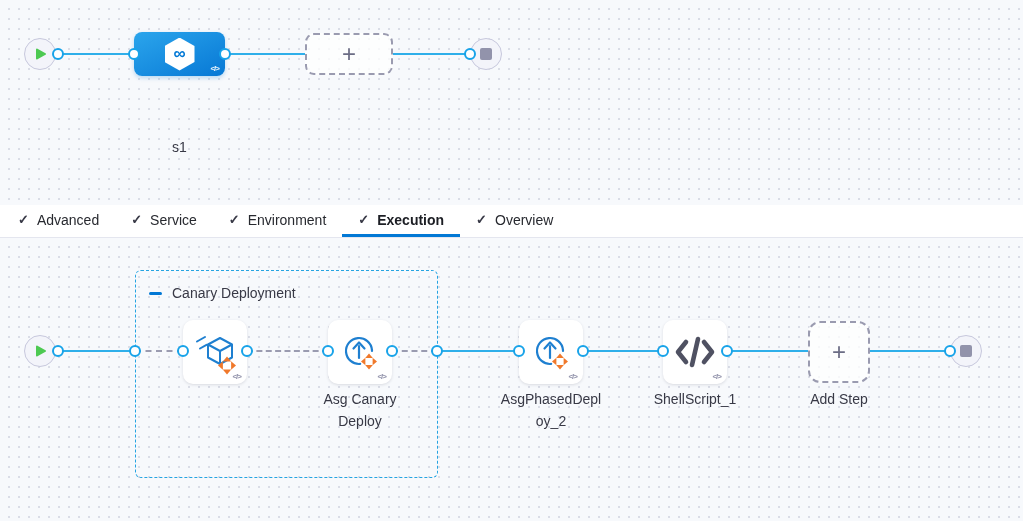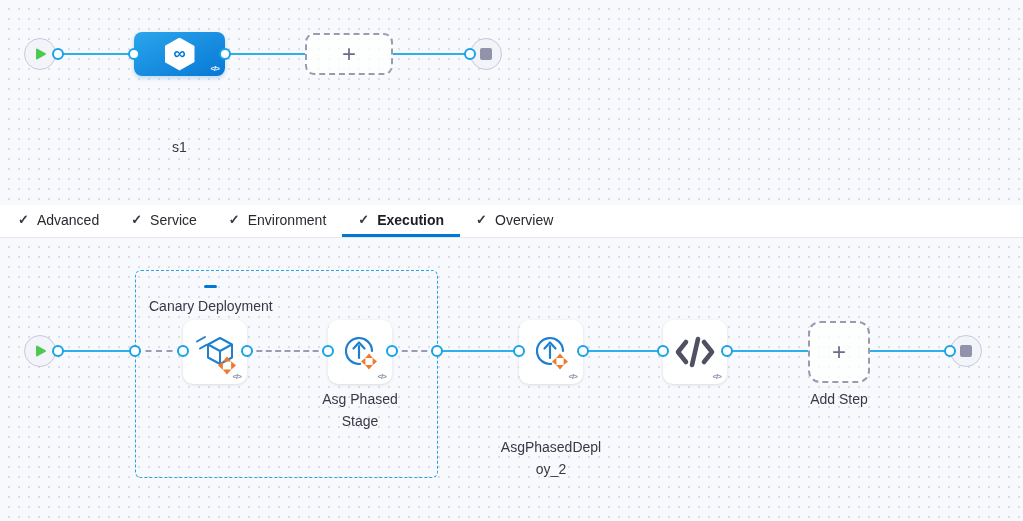--- a/index.html
+++ b/index.html
@@ -62,21 +62,21 @@
     cursor:pointer; border-bottom:3px solid transparent; }
   .tab .check { color:#383946; font-size:13px; font-weight:bold; }
   .tab .tab-label { color:#27292f; font-size:14px; }
   .tab.active { border-bottom-color:#0278d5; }
   .tab.active .tab-label { font-weight:bold; color:#1c1e24; }
 
   
   .step-group { position:absolute; left:135px; top:32px; width:303px; height:208px;
     border:1px dashed #25a4e2; border-radius:6px; z-index:1; }
   .group-header { position:absolute; left:13px; top:14px; display:flex;
-    align-items:center; gap:10px;flex-direction:column; }
+    align-items:center; gap:10px; }
   .minus-bar { width:13px; height:3px; background:#0278d5; border-radius:2px;
     cursor:pointer; }
   .group-label { font-size:14px; color:#383946; }
 
   
   .step-node { position:absolute; width:64px; height:64px; background:#fff;
     border-radius:10px; box-shadow:0 1px 3px rgba(40,41,61,.14); z-index:2;
     display:flex; align-items:center; justify-content:center; cursor:pointer; }
 </style>
 </head>
@@ -240,18 +240,19 @@
     <div class="port" style="left:241px; top:107px;"></div>
     <div class="port" style="left:322px; top:107px;"></div>
     <div class="port" style="left:386px; top:107px;"></div>
     <div class="port" style="left:431px; top:107px;"></div>
     <div class="port" style="left:513px; top:107px;"></div>
     <div class="port" style="left:577px; top:107px;"></div>
     <div class="port" style="left:657px; top:107px;"></div>
     <div class="port" style="left:721px; top:107px;"></div>
     <div class="port" style="left:944px; top:107px;"></div>
 
-    <div class="node-label" style="left:310px; top:151px; width:100px;">Asg Phased Stage</div>
-    <div class="node-label break-all" style="left:498px; top:151px; width:106px;margin-top:48px;">AsgPhasedDeploy_2</div>
+    <div class="node-label" style="left:310px; top:151px; width:100px;">Asg Canary Deploy</div>
+    <div class="node-label break-all" style="left:498px; top:151px; width:106px;">AsgPhasedDeploy_2</div>
+    <div class="node-label" style="left:635px; top:151px; width:120px;">ShellScript_1</div>
     <div class="node-label" style="left:799px; top:151px; width:80px;">Add Step</div>
   </div>
 
 </div>
 
 </body></html>

